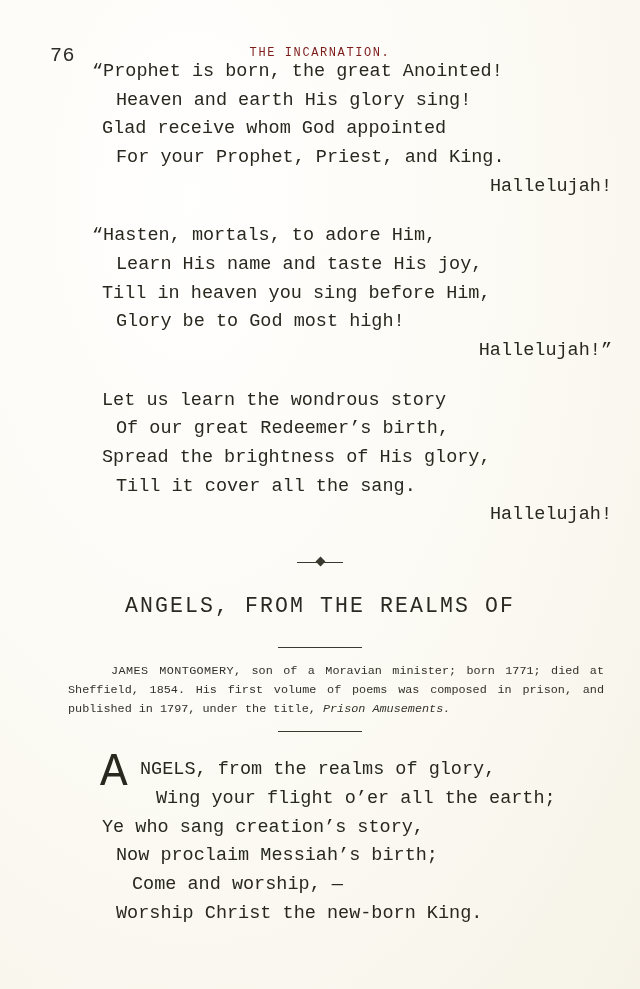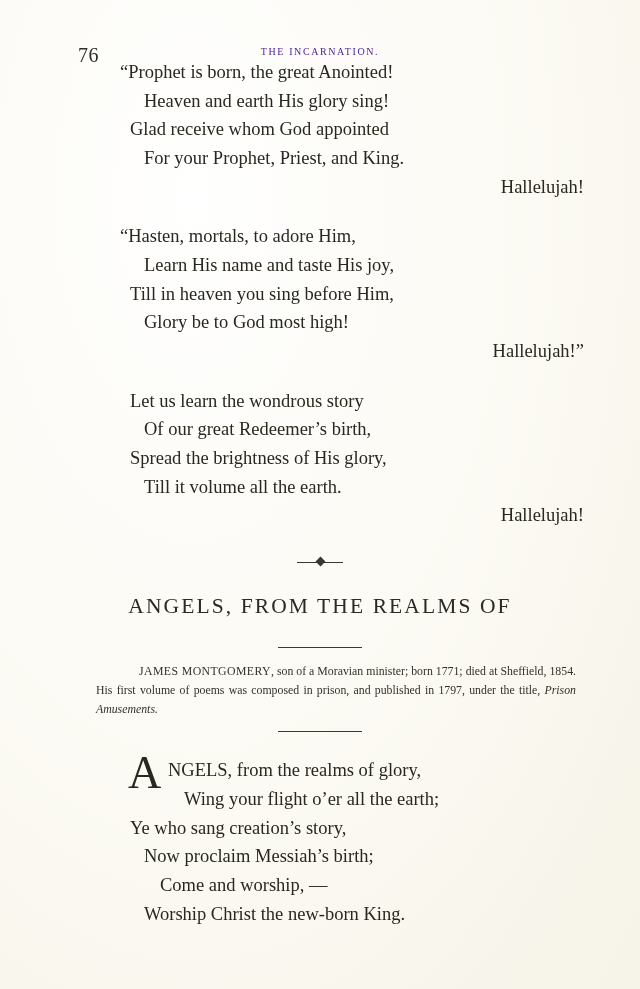--- a/index.html
+++ b/index.html
@@ -24,43 +24,44 @@
   
   .paper-tint {
     position: absolute;
     inset: 0;
     background:
       radial-gradient(ellipse at 30% 20%, rgba(255,255,255,0.9) 0%, rgba(250,248,240,0.6) 55%, rgba(243,239,226,0.75) 100%);
     pointer-events: none;
   }
   .content {
     position: relative;
-    padding: 0 56px;
+    padding: 0 28px;
+    font-family: Liberation Mono, monospace;
   }
   .running-head {
     position: relative;
     height: 58px;
   }
   .folio {
     position: absolute;
     left: 22px;
     top: 44px;
     font-size: 20px;
     letter-spacing: 0.5px;
     color: #2f2d28;
   }
   .head-title {
     position: absolute;
     left: 0;
     right: 0;
     top: 46px;
     text-align: center;
-    font-size: 10px;
+    font-size: 12px;
     letter-spacing: 1.6px;
-    color: #4c1d95;
+    color: #7f1d1d;
     font-variant: small-caps;
     text-transform: uppercase;
   }
   .verse {
     margin: 0 0 0 0;
     font-size: 18.5px;
     line-height: 1.55;
     color: #29281f;
   }
   .stanza {
@@ -190,21 +191,21 @@
         <div class="line i1">Learn His name and taste His joy,</div>
         <div class="line i0">Till in heaven you sing before Him,</div>
         <div class="line i1">Glory be to God most high!</div>
         <div class="line i3">Hallelujah!”</div>
       </div>
 
       <div class="stanza">
         <div class="line i0">Let us learn the wondrous story</div>
         <div class="line i1">Of our great Redeemer’s birth,</div>
         <div class="line i0">Spread the brightness of His glory,</div>
-        <div class="line i1">Till it volume all the earth.</div>
+        <div class="line i1">Till it cover all the sang.</div>
         <div class="line i3">Hallelujah!</div>
       </div>
 
     </div>
 
     <div class="rule-orn">
       <span class="diamond"></span>
     </div>
 
     <div class="hymn-title">

